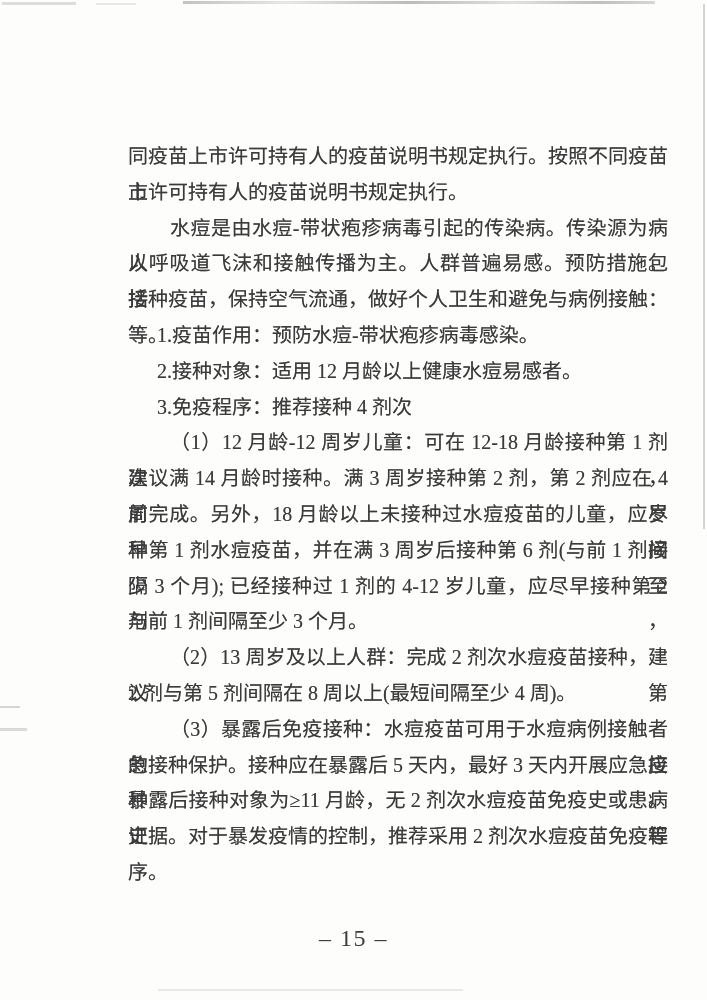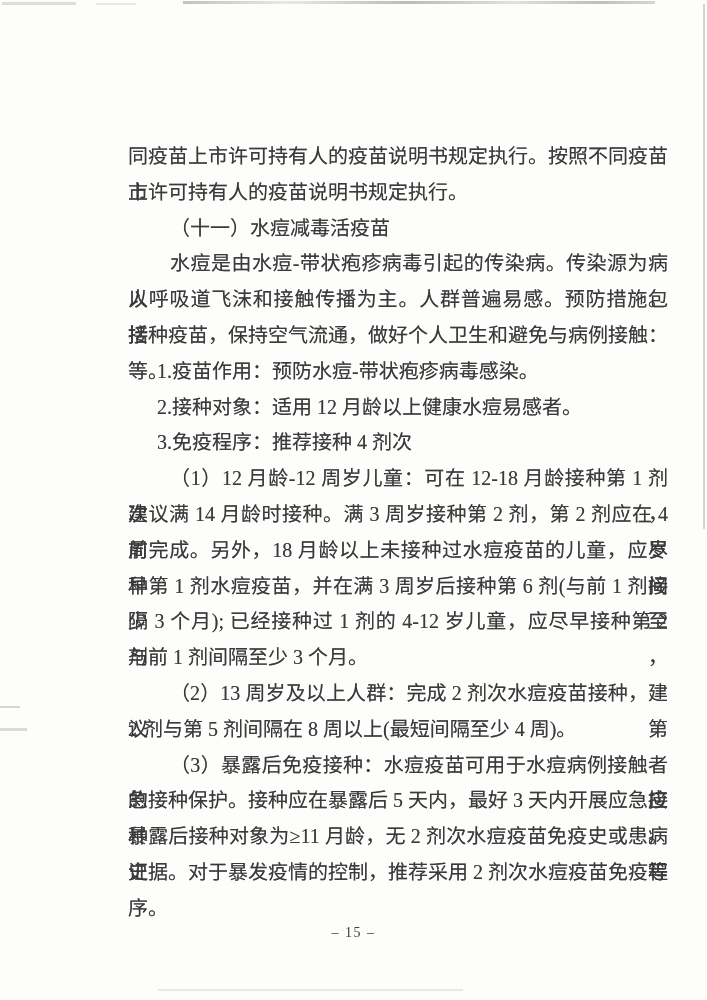--- a/index.html
+++ b/index.html
@@ -36,21 +36,21 @@
     text-align-last: justify;
   }
   .line.ind-para { text-indent: 42px; }
   .line.ind-num  { text-indent: 29px; }
   .footer {
     position: absolute;
     left: 0;
     right: 0;
     top: 925px;
     text-align: center;
-    font-size: 14px;
+    font-size: 24px;
     letter-spacing: 1.5px;
     color: #3d3d3d;
   }
   
   .artifact { position: absolute; pointer-events: none; }
   .art-top-main {
     left: 183px; top: 1px; width: 472px; height: 3px;
     background: linear-gradient(90deg,
       rgba(80,80,80,.34) 0%, rgba(80,80,80,.12) 22%,
       rgba(80,80,80,.38) 48%, rgba(80,80,80,.16) 70%,
@@ -94,21 +94,20 @@
   <div class="artifact art-top-left"></div>
   <div class="artifact art-top-left2"></div>
   <div class="artifact art-right-edge"></div>
   <div class="artifact art-left-dash1"></div>
   <div class="artifact art-left-dash2"></div>
   <div class="artifact art-bottom-streak"></div>
 
   <div class="content" id="doc-body">
       <div class="line just">同疫苗上市许可持有人的疫苗说明书规定执行。按照不同疫苗上</div>
       <div class="line">市许可持有人的疫苗说明书规定执行。</div>
-      <div class="line ind-para">（十一）水痘减毒活疫苗</div>
       <div class="line just ind-para">水痘是由水痘-带状疱疹病毒引起的传染病。传染源为病人。</div>
       <div class="line just">以呼吸道飞沫和接触传播为主。人群普遍易感。预防措施包括：</div>
       <div class="line">接种疫苗，保持空气流通，做好个人卫生和避免与病例接触等。</div>
       <div class="line ind-num">1.疫苗作用：预防水痘-带状疱疹病毒感染。</div>
       <div class="line ind-num">2.接种对象：适用 12 月龄以上健康水痘易感者。</div>
       <div class="line ind-num">3.免疫程序：推荐接种 4 剂次</div>
       <div class="line just ind-para">（1）12 月龄-12 周岁儿童：可在 12-18 月龄接种第 1 剂次，</div>
       <div class="line just">建议满 14 月龄时接种。满 3 周岁接种第 2 剂，第 2 剂应在 4 周岁</div>
       <div class="line just">前完成。另外，18 月龄以上未接种过水痘疫苗的儿童，应尽早接</div>
       <div class="line just">种第 1 剂水痘疫苗，并在满 3 周岁后接种第 6 剂(与前 1 剂间隔至</div>

